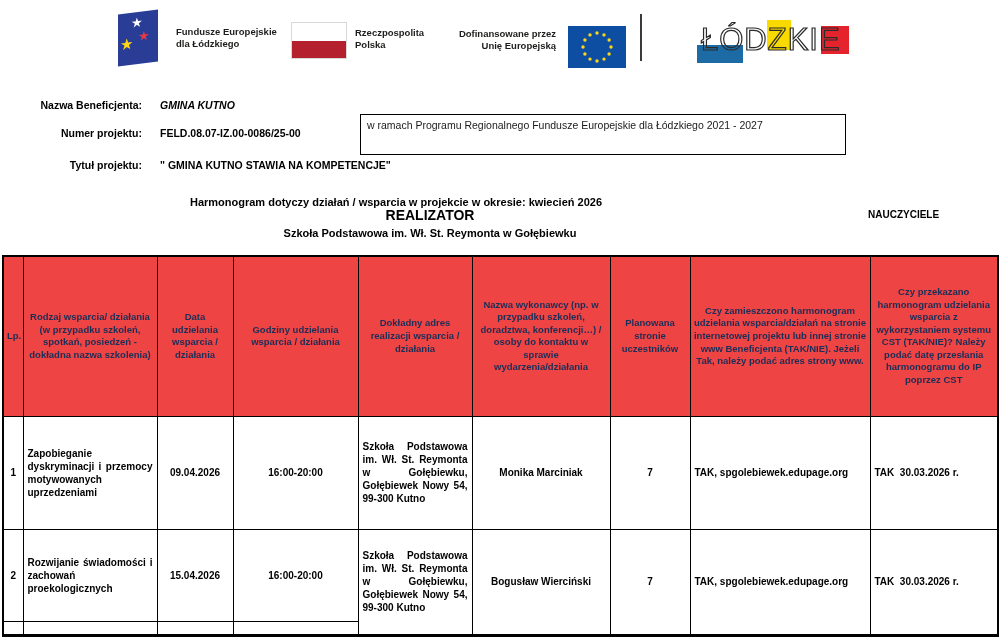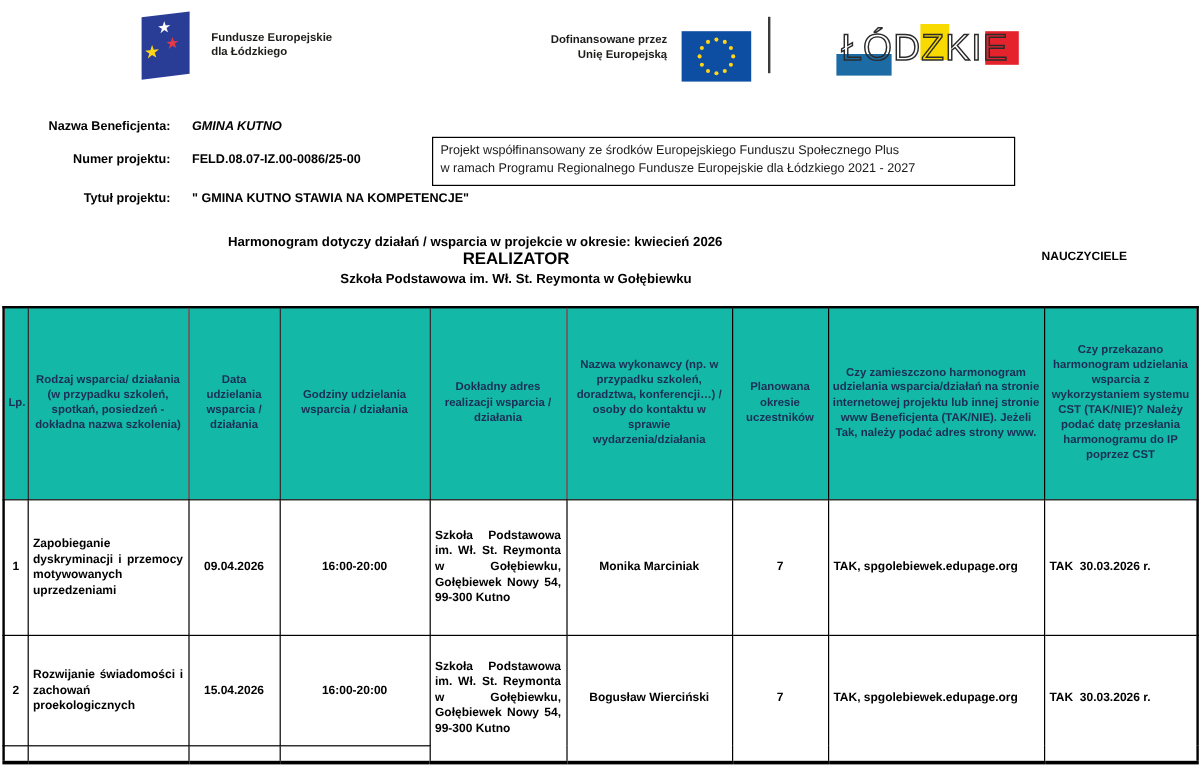--- a/index.html
+++ b/index.html
@@ -77,21 +77,21 @@
     border-collapse: collapse; table-layout: fixed;
     border: 2px solid #000;
     border-bottom: 3px solid #000;
   }
   .schedule-table th, .schedule-table td {
     border: 1px solid #000;
     vertical-align: middle;
     overflow: hidden;
   }
   .schedule-table th {
-    background: #14b8a6;
+    background: #ef4444;
     color: #1b2e57;
     font-size: 9.5px; font-weight: bold;
     text-align: center; padding: 2px 3px; line-height: 1.32;
   }
   .schedule-table td {
     font-size: 10px; font-weight: bold; color: #000;
     padding: 2px 4px; line-height: 1.3;
   }
   tr.hdr { height: 160px; }
   tr.r1 { height: 113px; }
@@ -113,20 +113,30 @@
       <span class="fe-star white">★</span>
       <span class="fe-star red">★</span>
       <span class="fe-star yellow">★</span>
     </div>
     <div class="fe-text">
       <div>Fundusze Europejskie</div>
       <div>dla Łódzkiego</div>
     </div>
   </div>
 
+  <div class="logo-pl">
+    <div class="pl-flag">
+      <div class="w"></div>
+        <div class="r"></div>
+    </div>
+    <div class="pl-text">
+      <div>Rzeczpospolita</div>
+      <div>Polska</div>
+    </div>
+  </div>
 
   <div class="logo-eu">
     <div class="eu-text">
       <div>Dofinansowane przez</div>
       <div>Unię Europejską</div>
     </div>
     <div class="eu-flag">
       <svg width="58" height="42" viewBox="0 0 58 42">
         <circle cx="29" cy="7" r="1.7" fill="#ffd617"></circle>
           <circle cx="36" cy="8.9" r="1.7" fill="#ffd617"></circle>
@@ -153,21 +163,20 @@
     <div class="ldz-text">ŁÓDZKIE</div>
   </div>
 
   <div class="meta-label lbl-beneficiary">Nazwa Beneficjenta:</div>
   <div class="meta-value val-beneficiary">GMINA KUTNO</div>
 
   <div class="meta-label lbl-number">Numer projektu:</div>
   <div class="meta-value val-number">FELD.08.07-IZ.00-0086/25-00</div>
 
   <div class="cofinance-box">
-    <div>Projekt współfinansowany ze środków Europejskiego Funduszu Społecznego Plus</div>
     <div>w ramach Programu Regionalnego Fundusze Europejskie dla Łódzkiego 2021 - 2027</div>
   </div>
 
   <div class="meta-label lbl-title">Tytuł projektu:</div>
   <div class="meta-value val-title">" GMINA KUTNO STAWIA NA KOMPETENCJE"</div>
 
   <div class="heading-schedule">Harmonogram dotyczy działań / wsparcia w projekcie w okresie:  kwiecień 2026</div>
   <div class="heading-realizator">REALIZATOR</div>
   <div class="heading-group">NAUCZYCIELE</div>
   <div class="heading-school">Szkoła Podstawowa im. Wł. St. Reymonta w Gołębiewku</div>
@@ -185,21 +194,21 @@
         <col style="width:128px">
     </colgroup>
     <tbody>
         <tr class="hdr">
       <th>Lp.</th>
       <th>Rodzaj wsparcia/ działania (w przypadku szkoleń, spotkań, posiedzeń - dokładna nazwa szkolenia)</th>
       <th>Data udzielania wsparcia / działania</th>
       <th>Godziny udzielania wsparcia / działania</th>
       <th>Dokładny adres realizacji wsparcia / działania</th>
       <th>Nazwa wykonawcy (np. w przypadku szkoleń, doradztwa, konferencji…) / osoby do kontaktu w sprawie wydarzenia/działania</th>
-      <th>Planowana okresie uczestników</th>
+      <th>Planowana stronie uczestników</th>
       <th>Czy zamieszczono harmonogram udzielania wsparcia/działań na stronie internetowej projektu lub innej stronie www Beneficjenta (TAK/NIE). Jeżeli Tak, należy podać adres strony www.</th>
       <th>Czy przekazano harmonogram udzielania wsparcia z wykorzystaniem systemu CST (TAK/NIE)? Należy podać datę przesłania harmonogramu do IP poprzez CST</th>
     </tr>
     <tr class="r1">
       <td class="c-center">1</td>
       <td class="c-justify">Zapobieganie dyskryminacji i przemocy motywowanych uprzedzeniami</td>
       <td class="c-center">09.04.2026</td>
       <td class="c-center">16:00-20:00</td>
       <td class="c-justify">Szkoła Podstawowa im. Wł. St. Reymonta w Gołębiewku, Gołębiewek Nowy 54, 99-300 Kutno</td>
       <td class="c-center">Monika Marciniak</td>

